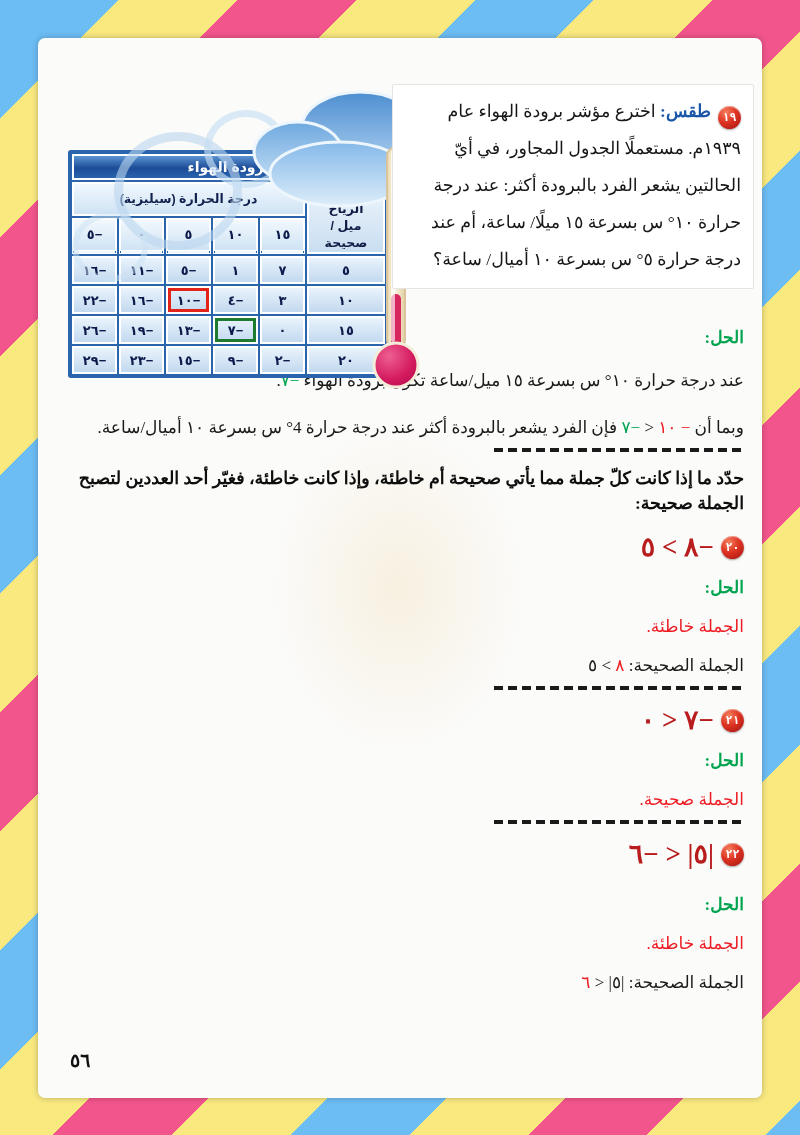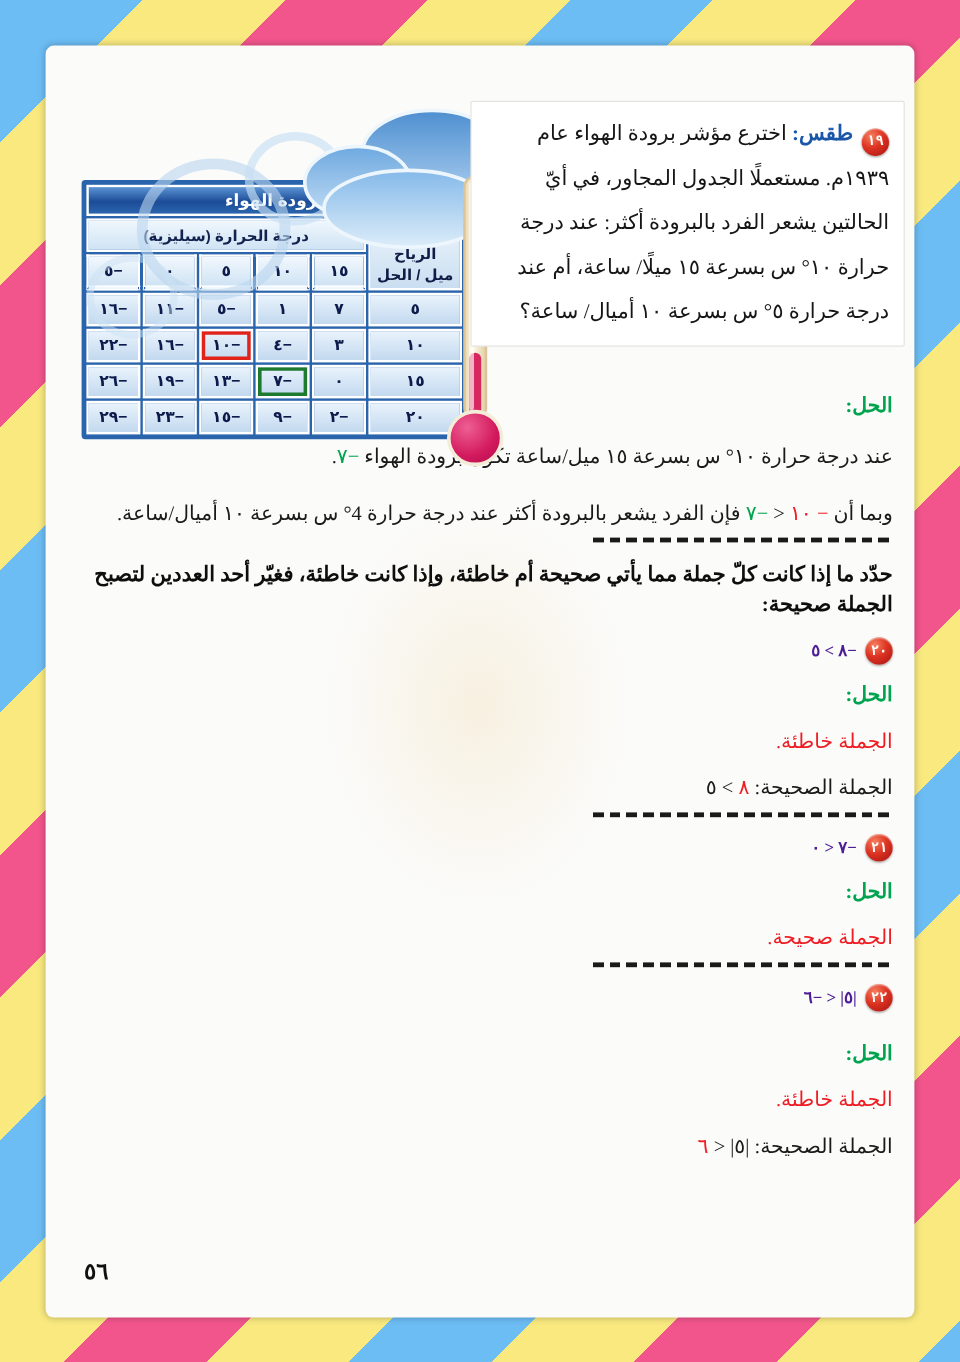--- a/index.html
+++ b/index.html
@@ -76,21 +76,21 @@
   .sol-label{color:#00a44f;font-weight:bold;}
   .verdict{color:#ee1c23;}
   .green{color:#00a44f;}
   .red{color:#ee1c23;}
   .sep{
     width:250px;height:4px;margin:4px 0 14px;
     background:repeating-linear-gradient(90deg,#1a1a1a 0 9px,transparent 9px 14px);
   }
   .directive{font-weight:bold;font-size:17.5px;line-height:32px;color:#0e0e0e;margin:0 0 10px;}
   .prob-row{display:flex;align-items:center;margin:2px 0 12px;}
-  .expr{font-size:14px;font-weight:600;color:#4c1d95;}
+  .expr{font-size:27px;font-weight:600;color:#b91c1c;}
   .pagenum{
     position:absolute;left:32px;bottom:26px;font-size:19px;font-weight:bold;color:#111;
     font-family:"Liberation Serif","DejaVu Serif",serif;
   }
 </style>
 </head>
 <body>
 
 <div class="page">
   <div class="watermark"></div>
@@ -106,21 +106,21 @@
           <col style="width:45px">
           <col style="width:45px">
         </colgroup>
       <tbody>
           <tr>
         <td class="title-cell" colspan="6">برودة الهواء</td>
       </tr>
       <tr>
         <td class="wind-h" rowspan="2">
           <div>سرعة الرياح</div>
-          <div>ميل / الحل</div>
+          <div>ميل / صحيحة</div>
         </td>
         <td class="subhead" colspan="5">درجة الحرارة (سيليزية)</td>
       </tr>
       <tr>
         <td class="temp-h">١٥</td>
         <td class="temp-h">١٠</td>
         <td class="temp-h">٥</td>
         <td class="temp-h">٠</td>
         <td class="temp-h">−٥</td>
       </tr>

